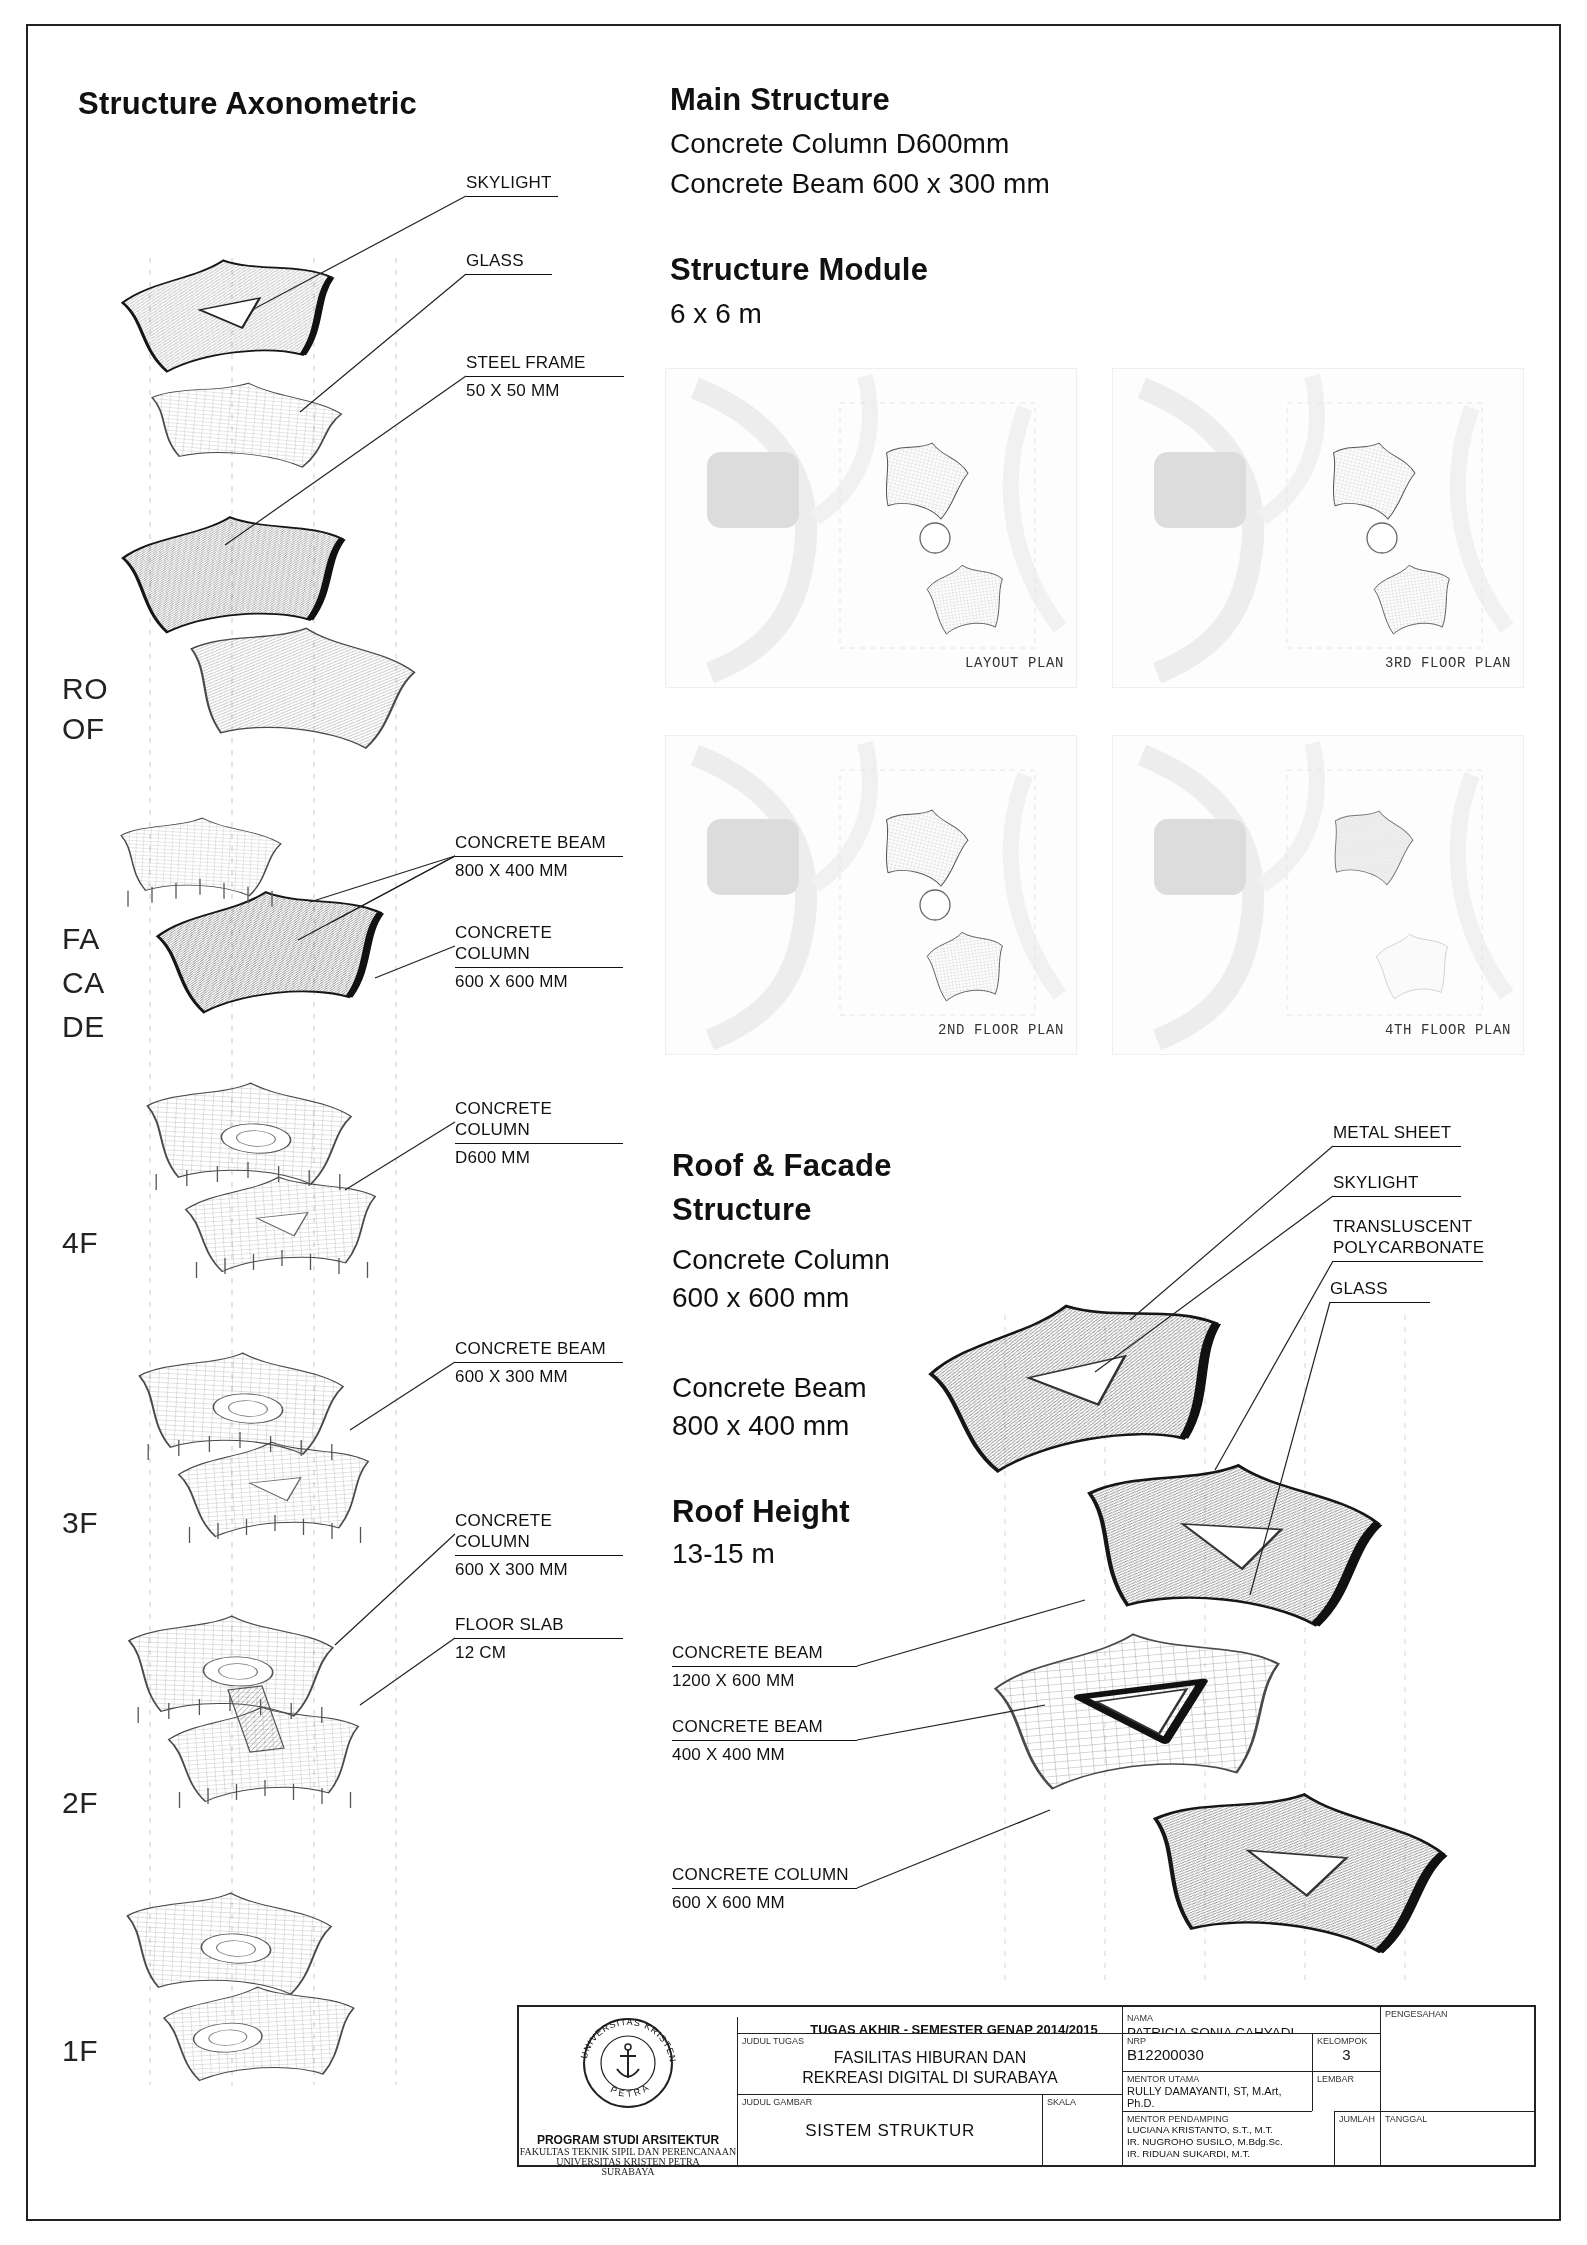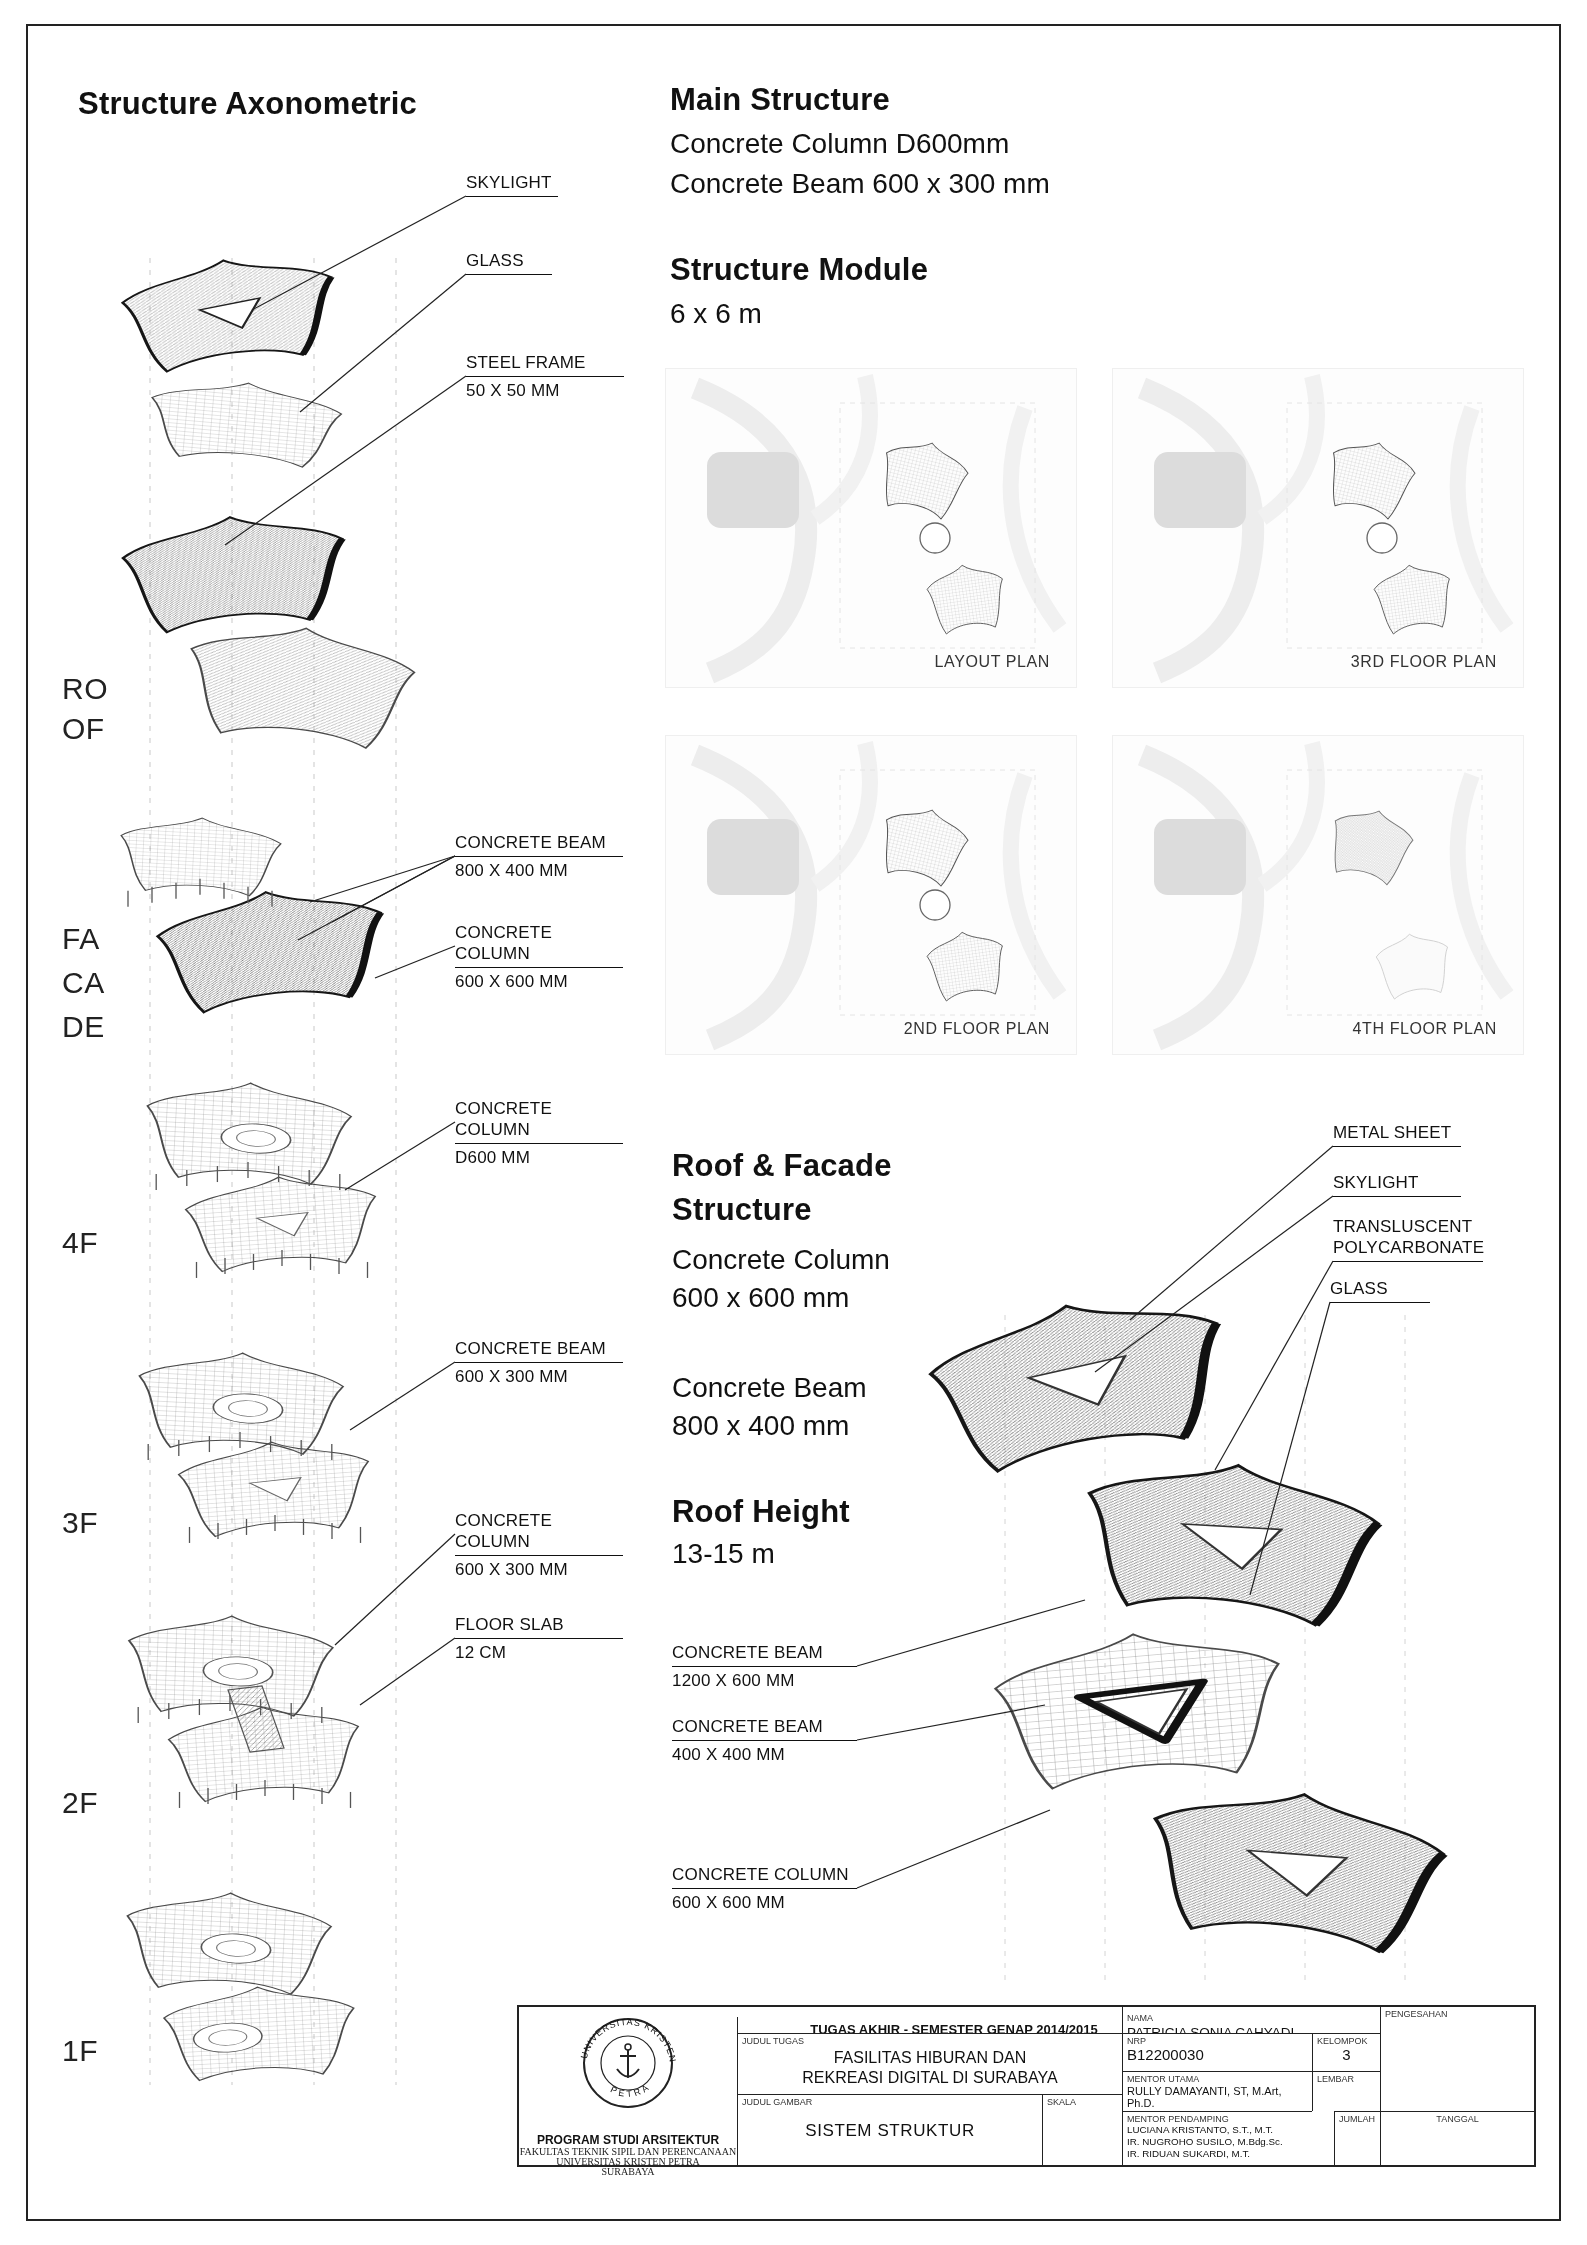--- a/index.html
+++ b/index.html
@@ -10,21 +10,21 @@
   .h1{font-size:31px;font-weight:700;letter-spacing:.2px;}
   .body-line{font-size:28px;font-weight:400;}
   .floor{font-size:30px;color:#222;letter-spacing:.5px;}
   #art{position:absolute;left:0;top:0;z-index:1;pointer-events:none;}
   .txt{z-index:2;}
   .ann{position:absolute;z-index:2;font-size:17px;line-height:21px;color:#111;letter-spacing:.2px;}
   .ann .lab{padding-bottom:3px;border-bottom:1.7px solid #111;}
   .ann .dim{padding-top:3px;}
   .ann .dim:empty{display:none;}
   .panel{position:absolute;width:410px;height:318px;background:#fdfdfd;border:1px solid #efefef;}
-  .plabel{position:absolute;right:26px;bottom:16px;font-size:16px;color:#333;letter-spacing:.6px;}
+  .plabel{position:absolute;right:12px;bottom:16px;font-size:14px;color:#333;letter-spacing:.6px;font-family:Liberation Mono, monospace;}
   
   .tb{position:absolute;left:517px;top:2005px;width:1015px;height:158px;border:2px solid #222;background:#fff;z-index:3;box-sizing:content-box;}
   .tb .cell{position:absolute;box-sizing:border-box;overflow:hidden;}
   .tb .bl{border-left:1.5px solid #222;}
   .tb .bt{border-top:1.5px solid #222;}
   .tl{font-size:9px;color:#333;padding:2px 4px 0 4px;line-height:10px;}
   .tb .center{text-align:center;}
   .logo-wrap{position:absolute;left:0;top:0;width:218px;height:158px;text-align:center;}
   .prog{font-size:12px;font-weight:700;margin-top:14px;}
   .prog-sub{font-size:10px;line-height:10px;color:#222;font-family:Liberation Serif, serif;}
@@ -413,17 +413,17 @@
         <div>IR. NUGROHO SUSILO, M.Bdg.Sc.</div>
         <div>IR. RIDUAN SUKARDI, M.T.</div>
       </div>
     </div>
     <div class="cell bl bt" style="left:815px;top:104px;width:68px;height:54px;">
       <div class="tl">JUMLAH</div>
     </div>
     <div class="cell bl" style="left:861px;top:0;width:154px;height:104px;">
       <div class="tl">PENGESAHAN</div>
     </div>
-    <div class="cell bl bt" style="left:861px;top:104px;width:154px;height:54px;text-align:center;">
+    <div class="cell bl bt" style="left:861px;top:104px;width:154px;height:54px;">
       <div class="tl">TANGGAL</div>
     </div>
   </div>
 </div>
 
 </body></html>

